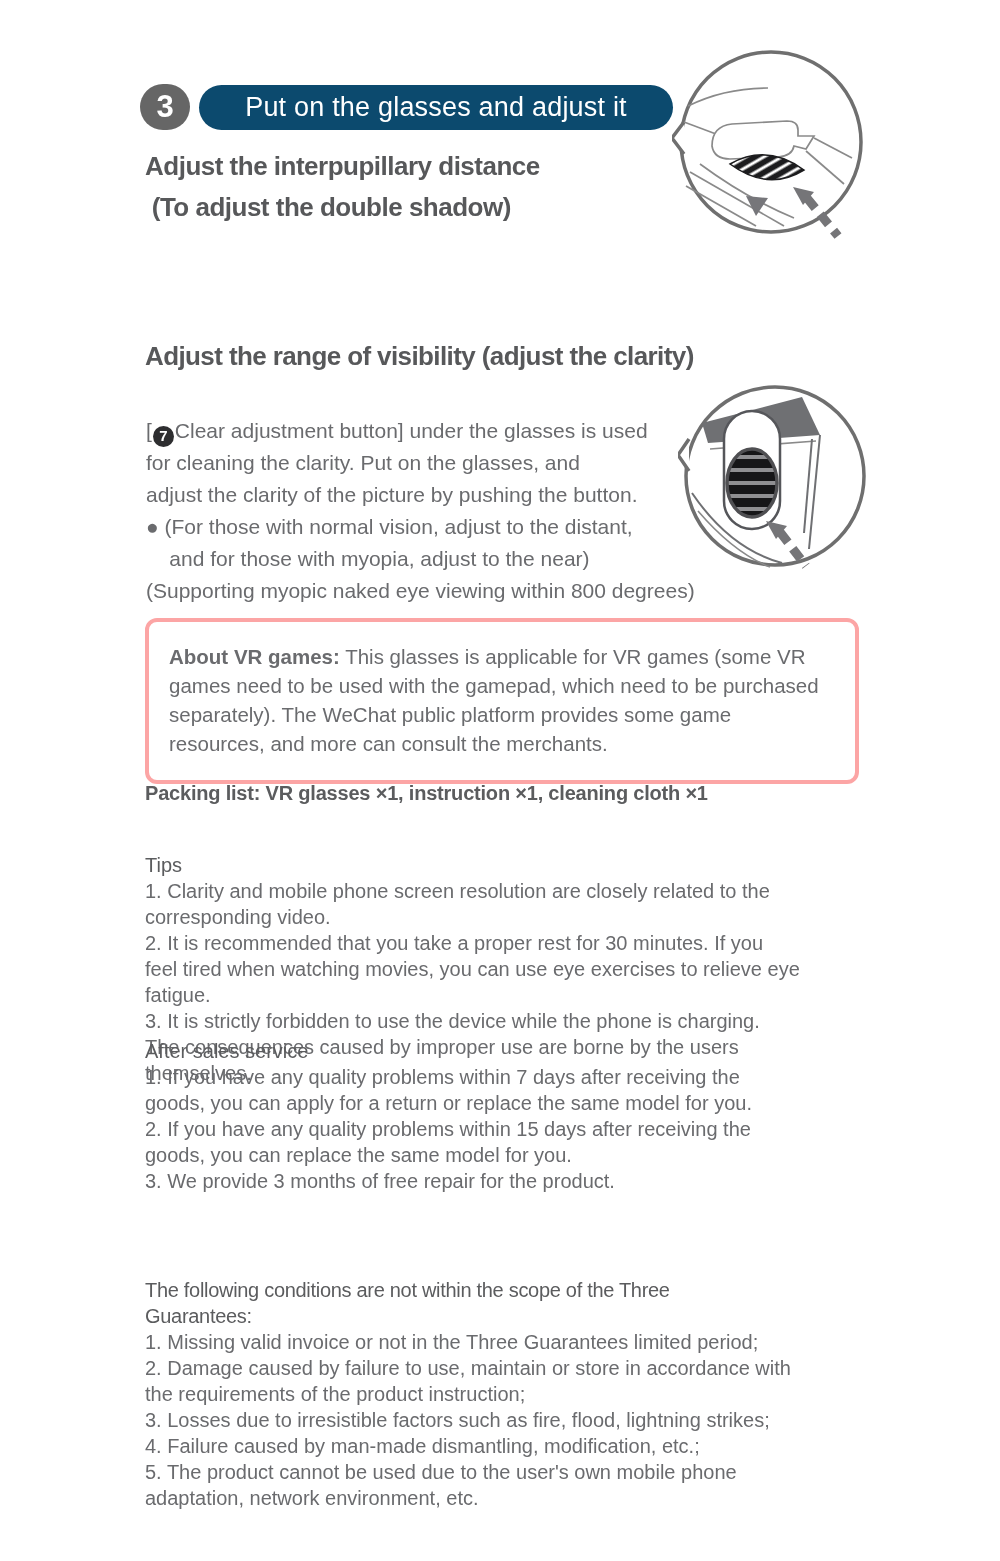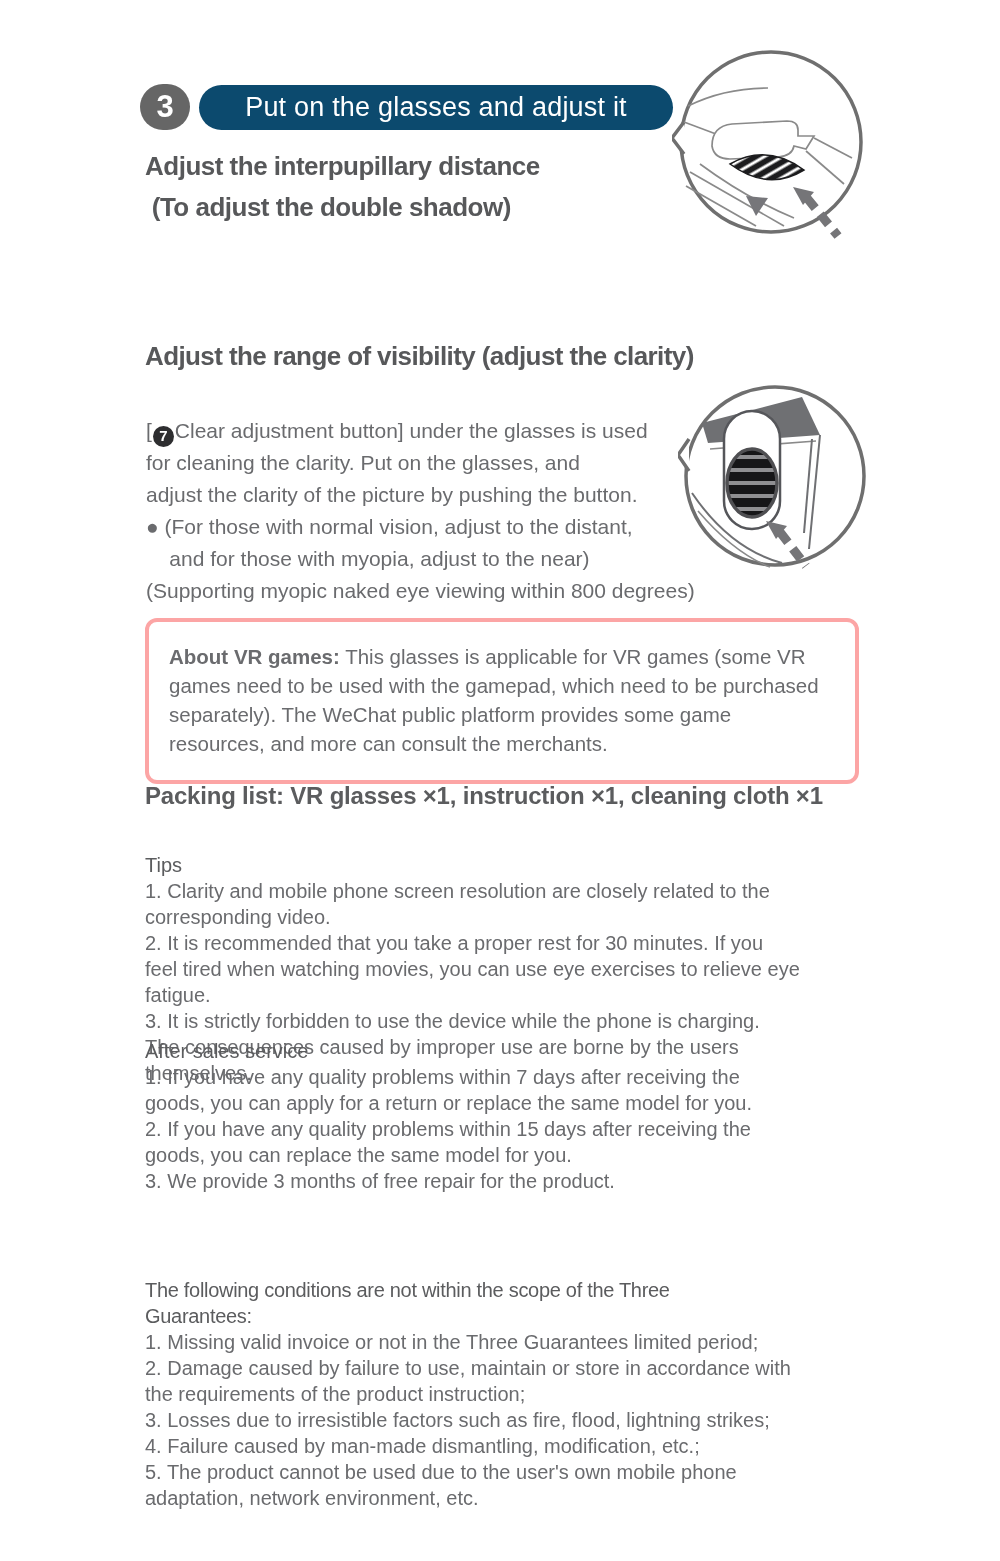--- a/index.html
+++ b/index.html
@@ -24,21 +24,21 @@
   .para{position:absolute;font-size:21px;line-height:32px;color:#6a6b6e;z-index:3;}
   #para1{top:231px;left:146px;}
   #para2{top:415px;left:146px;}
   .numbadge{display:inline-flex;width:21px;height:21px;border-radius:50%;background:#2e2e30;
             color:#fff;font-size:15px;font-weight:bold;align-items:center;justify-content:center;
             vertical-align:-3px;margin:0 1px;}
   
   .vrbox{position:absolute;top:618px;left:145px;width:666px;border:4px solid #fca5a5;
          border-radius:12px;padding:20px 20px 22px 20px;font-size:20.5px;line-height:29px;z-index:3;}
   
-  .packing{position:absolute;top:782px;left:145px;font-size:24px;font-weight:bold;color:#5b5c5e;
+  .packing{position:absolute;top:782px;left:145px;font-size:20px;font-weight:bold;color:#5b5c5e;
            letter-spacing:-.2px;z-index:3;}
   
   .sec{position:absolute;left:145px;width:770px;font-size:20px;line-height:26px;color:#6a6b6e;z-index:3;}
   .sec .title{font-weight:normal;color:#5b5c5e;}
   #tips{top:852px;}
   #aftersales{top:1038px;}
   #guar{top:1277px;}
   #guar .title{letter-spacing:-.3px;}
   
   .illu{position:absolute;z-index:1;}

